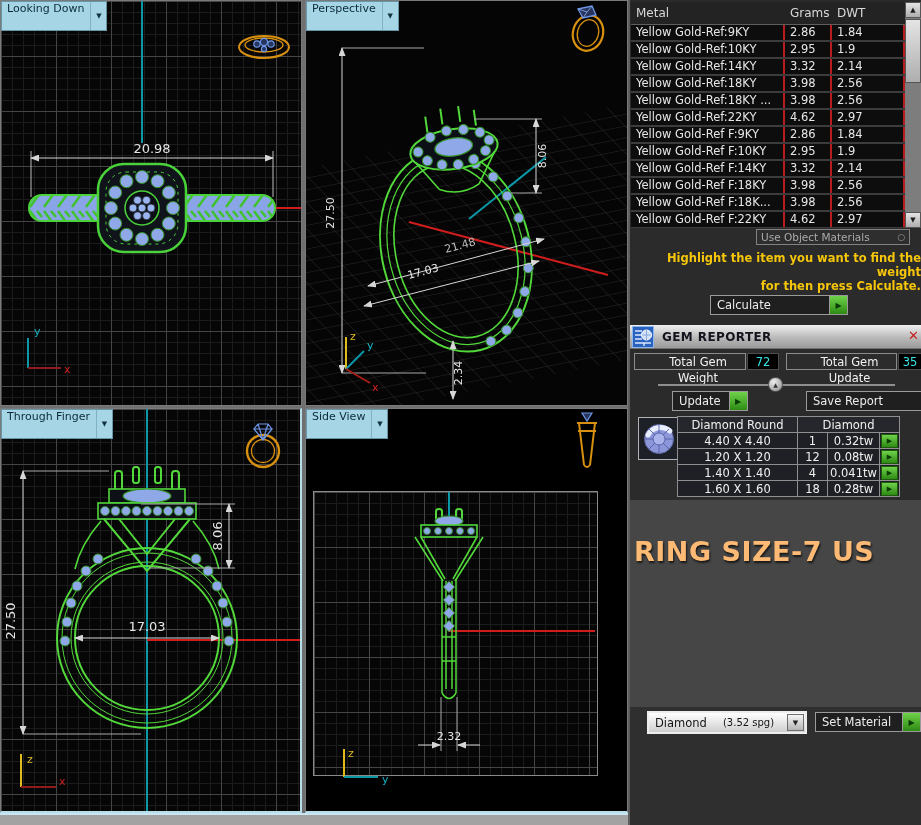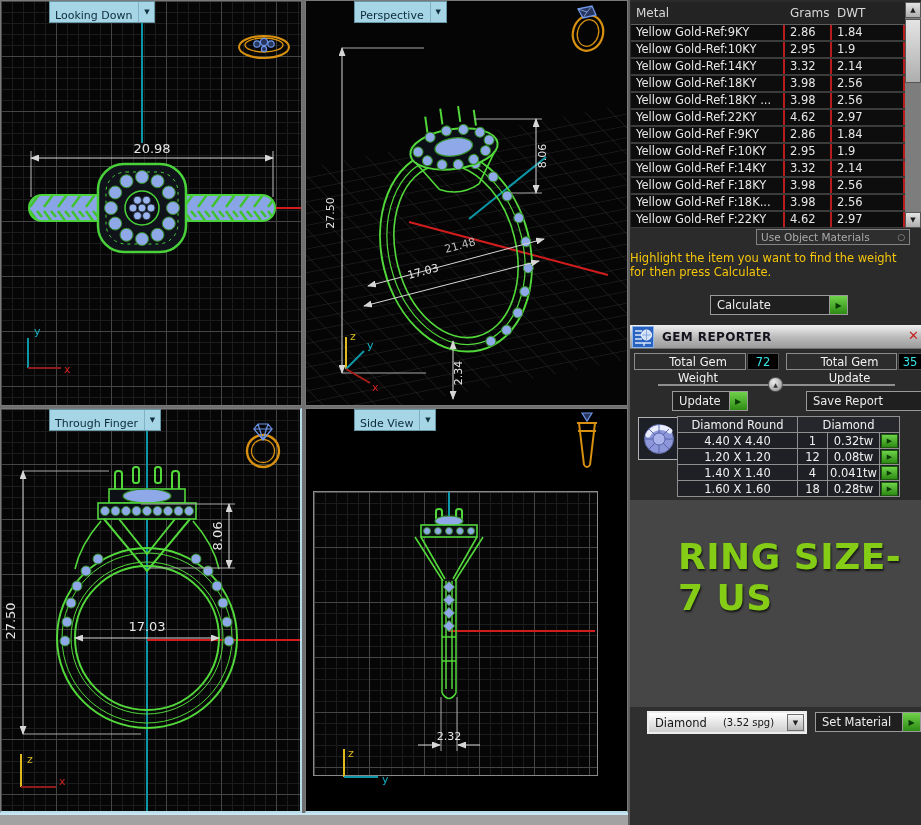--- a/index.html
+++ b/index.html
@@ -6,23 +6,23 @@
   #app{position:relative;width:921px;height:825px;background:#6f6f6f;overflow:hidden;}
   
   .vp{position:absolute;overflow:hidden;border:1px solid #7a7a7a;box-sizing:border-box;background:#050505;}
   .gridbg{background-color:#060606;background-image:
     linear-gradient(#454545 1px,transparent 1px),
     linear-gradient(90deg,#454545 1px,transparent 1px),
     linear-gradient(#1c1c1c 1px,transparent 1px),
     linear-gradient(90deg,#1c1c1c 1px,transparent 1px);
     background-size:55px 55px,55px 55px,11px 11px,11px 11px;}
   .vp svg{position:absolute;left:0;top:0;}
-  .tab{position:absolute;top:0;left:0;z-index:6;display:flex;align-items:flex-end;height:22px;
+  .tab{position:absolute;top:0;left:0;z-index:6;display:flex;align-items:flex-start;height:30px;
        background:#a6d6e6;border:1px solid #6696a8;box-sizing:border-box;
-       font-size:11px;color:#0c2b3a;padding-left:5px;cursor:pointer;margin-left:48px;}
+       font-size:11px;color:#0c2b3a;padding-left:5px;cursor:pointer;}
   .tab .ar{margin-left:6px;width:15px;height:100%;border-left:1px solid #7fb2c4;display:flex;
        align-items:center;justify-content:center;font-size:7px;color:#12323f;}
   .dim{fill:#e4e4e4;font-size:11px;font-family:"DejaVu Sans","Liberation Sans",sans-serif;text-anchor:middle;}
   .dimBig{font-size:13px;}
   .axlbl{font-size:11px;font-family:"DejaVu Sans","Liberation Sans",sans-serif;}
   #bottom-bar{position:absolute;left:0;top:813px;width:628px;height:12px;background:#a2a2a2;border-top:2px solid #c8e6f1;box-sizing:border-box;}
   
   #rpanel{position:absolute;left:628px;top:0;width:293px;height:825px;background:#2b2b2b;border-left:2px solid #5e5e5e;box-sizing:border-box;}
   #rpanel .sec2{position:absolute;left:0;top:500px;width:100%;height:207px;background:#464646;}
   #rpanel .sec3{position:absolute;left:0;top:707px;width:100%;height:118px;background:#2f2f2f;}
@@ -30,41 +30,41 @@
   #metal-wrap{position:absolute;left:1px;top:2px;width:290px;height:226px;overflow:hidden;background:#181818;}
   .mt-head{display:grid;grid-template-columns:154px 47px 73px;height:22px;line-height:22px;background:#232323;color:#d8d8d8;font-size:12px;border-bottom:1px solid #5e5e5e;}
   .mt-head span{padding-left:5px;}
   .mt-row{display:grid;grid-template-columns:154px 47px 73px;height:15px;line-height:15px;border-bottom:2px solid #3c3c3c;background:#0d0d0d;color:#e6e6e6;font-size:11.5px;cursor:pointer;}
   .mt-row span{border-right:2px solid #b91c1c;padding-left:5px;white-space:nowrap;overflow:hidden;}
   .mscroll{position:absolute;right:0;top:0;width:16px;height:226px;background:#7d7d7d;}
   .sbtn,.sthumb{position:absolute;left:0;width:16px;height:16px;background:linear-gradient(#e4e4e4,#aeaeae);border:1px solid #565656;box-sizing:border-box;display:flex;align-items:center;justify-content:center;font-size:7px;color:#1c1c1c;cursor:pointer;}
   .sthumb{top:17px;height:64px;}
   
   #uom{position:absolute;left:126px;top:229px;width:154px;height:16px;border:1px solid #828282;background:#2e2e2e;color:#aaaaaa;font-size:10.5px;display:flex;align-items:center;justify-content:space-between;padding:0 4px;box-sizing:border-box;cursor:pointer;}
-  #warn{position:absolute;left:0;top:251px;width:100%;text-align:left;color:#f6c60a;font-weight:normal;font-size:11.5px;line-height:14px;}
+  #warn{position:absolute;left:0;top:251px;width:100%;text-align:right;color:#f6c60a;font-weight:bold;font-size:11.5px;line-height:14px;}
   .runbtn{position:absolute;display:flex;border:1px solid #9a9a9a;background:#1f1f1f;box-sizing:border-box;cursor:pointer;}
   .runbtn .lbl{color:#ececec;font-size:11.5px;padding:2px 8px 2px 6px;white-space:nowrap;}
   .runbtn .arr{width:17px;border-left:1px solid #9a9a9a;background:linear-gradient(#6fd24a,#2e8a14);color:#0a3a05;display:flex;align-items:center;justify-content:center;font-size:8px;}
   
   #gr-bar{position:absolute;left:0;top:325px;width:100%;height:23px;background:linear-gradient(#f0f0f0,#b9b9b9 55%,#9b9b9b);border-bottom:1px solid #6f6f6f;display:flex;align-items:center;}
   #gr-bar .ttl{font-size:12px;font-weight:bold;color:#14141e;margin-left:8px;letter-spacing:.4px;}
   #gr-close{position:absolute;right:2px;top:3px;color:#c61f1f;font-weight:bold;font-size:13px;cursor:pointer;}
   #gr-icon{margin-left:2px;}
   .tlbl{position:absolute;border:1px solid #8c8c8c;background:#2c2c2c;color:#f2f2f2;font-size:11.5px;height:17px;line-height:16px;text-align:center;box-sizing:border-box;padding-left:16px;}
   .tval{position:absolute;background:#000;border:1px solid #4c4c4c;color:#38e6e6;font-size:11.5px;height:17px;line-height:16px;text-align:center;box-sizing:border-box;}
   #slider-line{position:absolute;left:28px;top:384px;width:237px;height:2px;background:#8f8f8f;}
   #slider-knob{position:absolute;left:138px;top:377px;width:15px;height:15px;border-radius:50%;border:1px solid #575757;background:radial-gradient(circle at 35% 30%,#ececec,#8c8c8c);box-sizing:border-box;display:flex;align-items:center;justify-content:center;font-size:6px;color:#333;cursor:pointer;}
   
   #gem-icon-cell{position:absolute;left:8px;top:417px;width:40px;height:41px;border:1px solid #b2b2b2;background:#1d2027;display:flex;align-items:center;justify-content:center;}
   #gem-table{position:absolute;left:48px;top:417px;display:grid;grid-template-columns:120px 30px 52px 20px;grid-auto-rows:16px;font-size:11.5px;color:#f0f0f0;}
   #gem-table .gcell{border:1px solid #8f8f8f;margin:-1px 0 0 -1px;background:#1f2025;display:flex;align-items:center;justify-content:center;white-space:nowrap;}
   #gem-table .ghead{background:#26272c;}
   #gem-table .span3{grid-column:2/5;}
   .garr{width:15px;height:12px;background:linear-gradient(#6fd24a,#2e8a14);border:1px solid #1c5c0c;color:#0a3a05;font-size:7px;display:flex;align-items:center;justify-content:center;cursor:pointer;}
-  #ring-size{position:absolute;left:4px;top:536px;font-size:36px;font-weight:800;color:#84cc16;text-shadow:1px 2px 2px rgba(0,0,0,.65);letter-spacing:.5px;margin-left:44px;}
+  #ring-size{position:absolute;left:4px;top:536px;font-size:27px;font-weight:800;color:#fdba74;text-shadow:1px 2px 2px rgba(0,0,0,.65);letter-spacing:.5px;}
   
   #mat-select{position:absolute;left:17px;top:711px;width:160px;height:23px;border:2px solid #ededed;background:linear-gradient(#ffffff,#cfcfcf);box-sizing:border-box;display:flex;align-items:center;cursor:pointer;}
   #mat-select .nm{font-size:11.5px;color:#141414;margin-left:6px;}
   #mat-select .sp{font-size:10px;color:#141414;margin-left:16px;flex:1;}
   #mat-select .db{width:17px;height:17px;margin-right:1px;background:linear-gradient(#f6f6f6,#b4b4b4);border:1px solid #6e6e6e;box-sizing:border-box;display:flex;align-items:center;justify-content:center;font-size:7px;color:#222;}
 </style>
 </head>
 <body>
 
 <div id="app">

